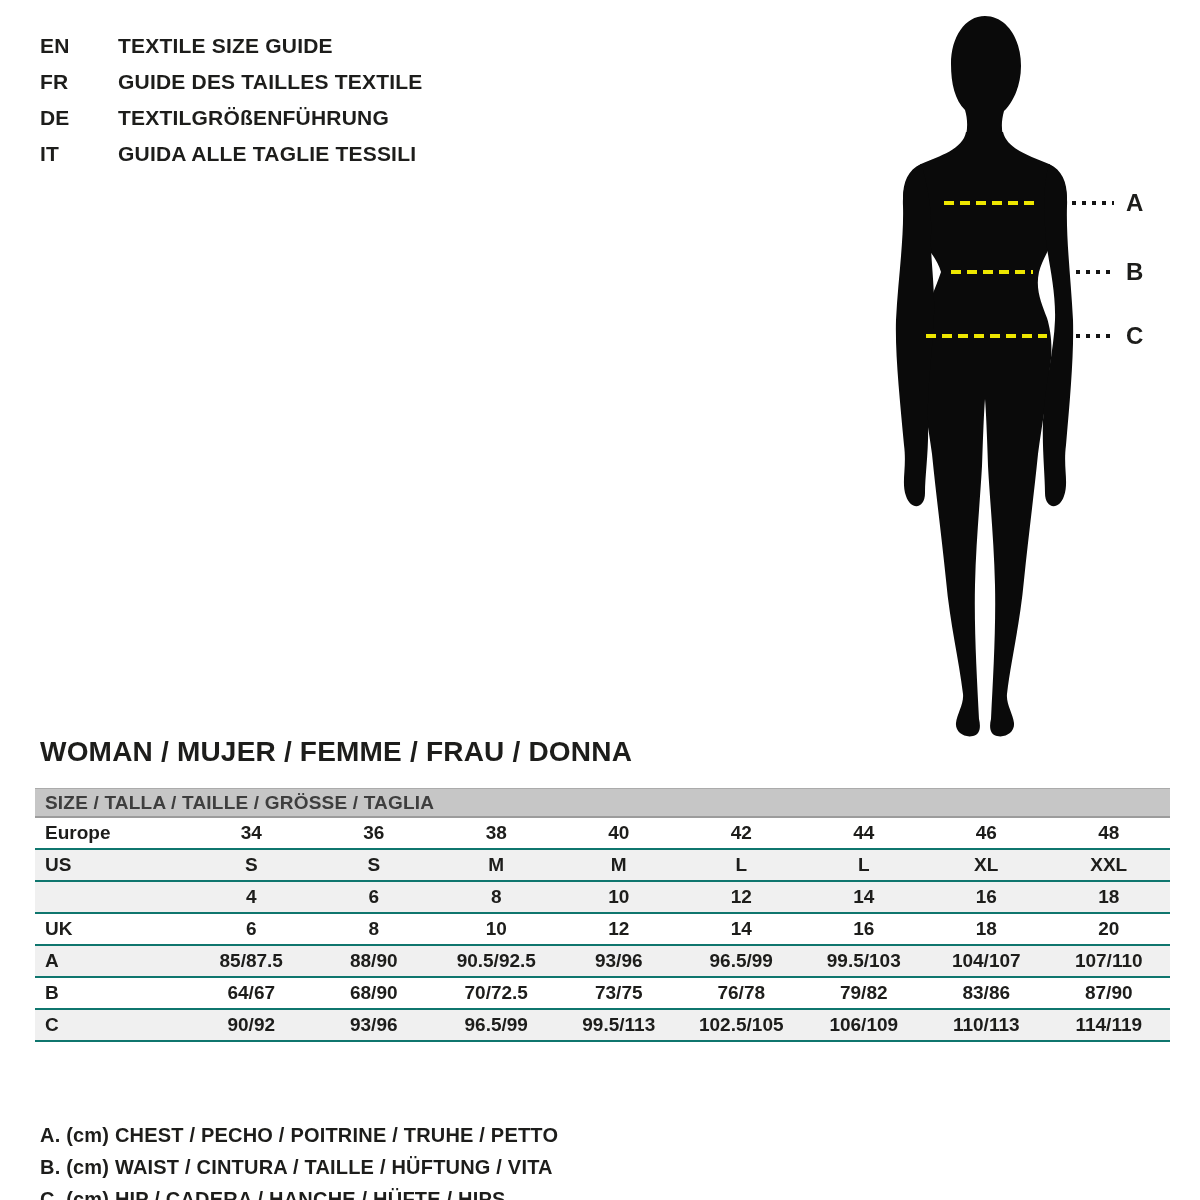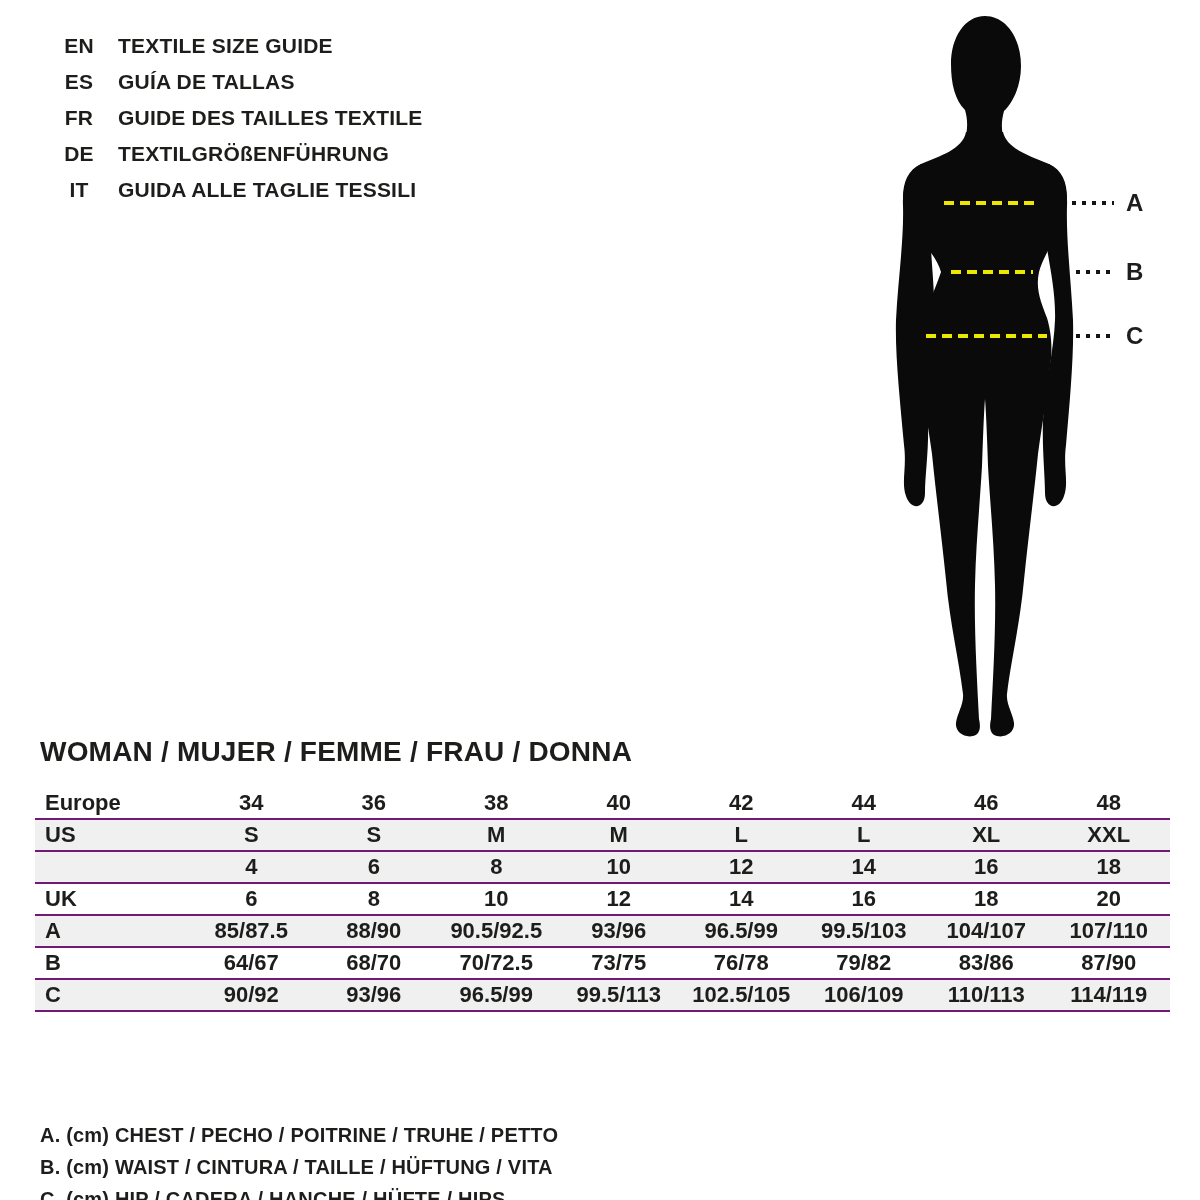--- a/index.html
+++ b/index.html
@@ -5,21 +5,21 @@
   * { margin:0; padding:0; box-sizing:border-box; }
   html,body { width:1200px; height:1200px; }
   body {
     position:relative;
     background:#ffffff;
     font-family:"Liberation Sans", sans-serif;
     color:#1d1d1b;
     overflow:hidden;
   }
   .lang-list { position:absolute; left:40px; top:28px; }
-  .lang-row { display:flex; height:36px; align-items:center; font-weight:bold; font-size:21px; letter-spacing:0.2px;text-align:center; }
+  .lang-row { display:flex; height:36px; align-items:center; font-weight:bold; font-size:21px; letter-spacing:0.2px; }
   .lang-code { width:78px; flex:0 0 78px; }
   .figure-svg { position:absolute; left:870px; top:0; width:320px; height:760px; }
   .marker-label { position:absolute; left:1126px; width:40px; font-size:24px; font-weight:bold; text-align:left; }
   .marker-a { top:189px; }
   .marker-b { top:258px; }
   .marker-c { top:322px; }
   .woman-title { position:absolute; left:40px; top:736px; font-size:28px; font-weight:bold; letter-spacing:0.2px; }
   .size-table { position:absolute; left:35px; top:788px; width:1135px; }
   .thead {
     height:30px; line-height:28px;
@@ -28,41 +28,37 @@
     padding-left:10px;
     border-top:1px solid #ababab;
     border-bottom:2px solid #9c9c9c;
     letter-spacing:0.2px;
   }
   .trow {
     display:grid;
     grid-template-columns:155px repeat(8, 1fr);
     height:32px;
     align-items:center;
-    font-weight:bold; font-size:22px;
-    border-bottom:2px solid #701a75;
+    font-weight:bold; font-size:19px;
+    border-bottom:2px solid #0f766e;
     background:#ffffff;
   }
   .trow.shaded { background:#f0f0f0; }
   .tlabel { padding-left:10px; text-align:left; }
   .tcell { text-align:center; }
   .legend { position:absolute; left:40px; top:1090px;margin-top:30px; }
   .legend-line { height:32px; line-height:30px; font-size:20px; font-weight:bold; letter-spacing:0.2px; }
 </style>
 </head>
 <body>
 
 <div class="lang-list">
   <div class="lang-row">
     <span class="lang-code">EN</span>
     <span class="lang-label">TEXTILE SIZE GUIDE</span>
-  </div>
-  <div class="lang-row">
-    <span class="lang-code">ES</span>
-    <span class="lang-label">GUÍA DE TALLAS</span>
   </div>
   <div class="lang-row">
     <span class="lang-code">FR</span>
     <span class="lang-label">GUIDE DES TAILLES TEXTILE</span>
   </div>
   <div class="lang-row">
     <span class="lang-code">DE</span>
     <span class="lang-label">TEXTILGRÖßENFÜHRUNG</span>
   </div>
   <div class="lang-row">
@@ -136,20 +132,21 @@
   <line stroke="#141414" x1="1076" y1="336" x2="1114" y2="336" stroke-width="4" stroke-dasharray="4 6"></line>
 </svg>
 
 <div class="marker-label marker-a">A</div>
 <div class="marker-label marker-b">B</div>
 <div class="marker-label marker-c">C</div>
 
 <div class="woman-title">WOMAN / MUJER / FEMME / FRAU / DONNA</div>
 
 <div class="size-table">
+  <div class="thead">SIZE / TALLA / TAILLE / GRÖSSE / TAGLIA</div>
   <div>
       <div class="trow">
         <div class="tlabel">Europe</div>
         <div class="tcell">34</div>
         <div class="tcell">36</div>
         <div class="tcell">38</div>
         <div class="tcell">40</div>
         <div class="tcell">42</div>
         <div class="tcell">44</div>
         <div class="tcell">46</div>
@@ -195,21 +192,21 @@
         <div class="tcell">90.5/92.5</div>
         <div class="tcell">93/96</div>
         <div class="tcell">96.5/99</div>
         <div class="tcell">99.5/103</div>
         <div class="tcell">104/107</div>
         <div class="tcell">107/110</div>
       </div>
       <div class="trow">
         <div class="tlabel">B</div>
         <div class="tcell">64/67</div>
-        <div class="tcell">68/70</div>
+        <div class="tcell">68/90</div>
         <div class="tcell">70/72.5</div>
         <div class="tcell">73/75</div>
         <div class="tcell">76/78</div>
         <div class="tcell">79/82</div>
         <div class="tcell">83/86</div>
         <div class="tcell">87/90</div>
       </div>
       <div class="trow shaded">
         <div class="tlabel">C</div>
         <div class="tcell">90/92</div>

